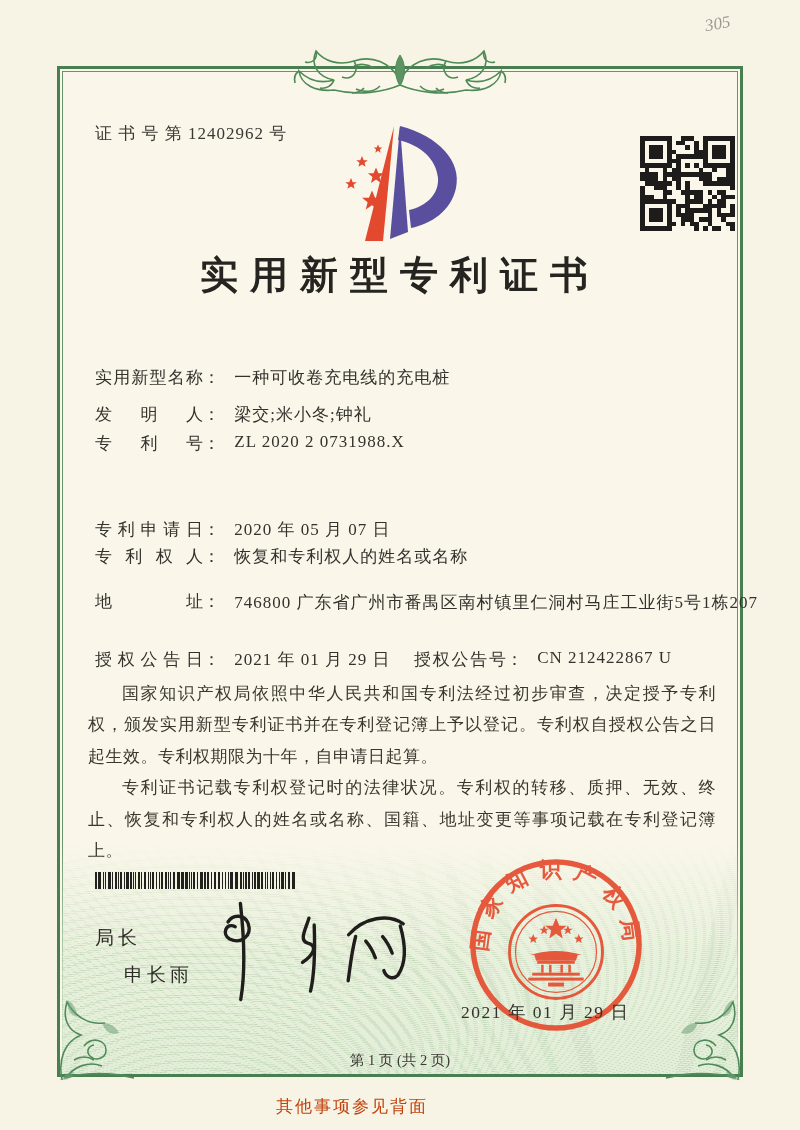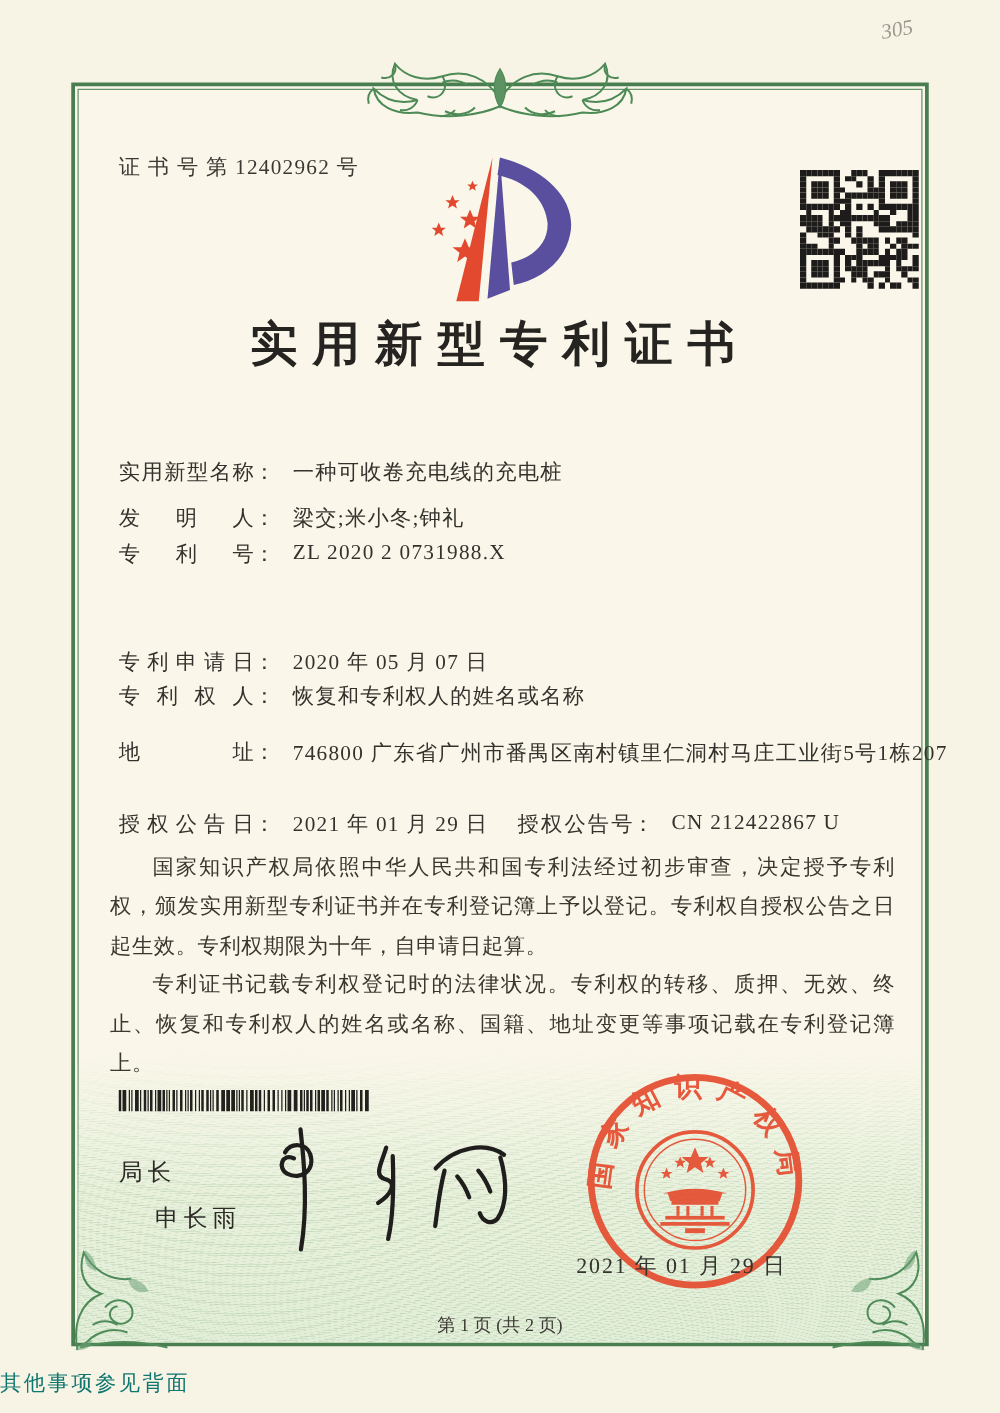--- a/index.html
+++ b/index.html
@@ -55,21 +55,21 @@
   .paras p{margin:0;text-indent:2em;}
   
   .barcode{position:absolute;left:95px;top:872px;height:17px;display:flex;align-items:stretch;}
   .barcode b{display:block;background:#23211e;}
   .signer-title{position:absolute;left:95px;top:925px;font-size:19px;letter-spacing:4px;color:#2c2a26;}
   .signer-name{position:absolute;left:95px;top:962px;font-size:19px;letter-spacing:4px;color:#2c2a26;margin-left:29px;}
   .signature{position:absolute;left:198px;top:893px;width:230px;height:110px;transform:rotate(-2deg);}
   .seal{position:absolute;left:467px;top:856px;width:178px;height:178px;opacity:.9;}
   .seal-date{position:absolute;left:461px;top:1000px;width:192px;font-size:17.5px;letter-spacing:1.5px;color:#35332d;z-index:3;}
   .page-indicator{position:absolute;left:0;top:1051px;width:800px;text-align:center;font-size:14.5px;color:#3c3a34;z-index:3;}
-  .footer-note{position:absolute;left:0;top:1095px;width:704px;text-align:left;font-size:17px;letter-spacing:2px;color:#0f766e;}
+  .footer-note{position:absolute;left:0;top:1095px;width:704px;text-align:center;font-size:17px;letter-spacing:2px;color:#c2410c;}
   .handwritten{position:absolute;left:705px;top:14px;font-size:17px;color:#9c9a90;transform:rotate(-10deg);font-style:italic;}
   
   .crest{position:absolute;left:270px;top:40px;width:260px;height:62px;}
   .corner{position:absolute;width:82px;height:100px;}
   .corner.bl{left:54px;top:982px;}
   .corner.br{left:664px;top:982px;transform:scaleX(-1);}
 </style>
 </head>
 <body>
 

